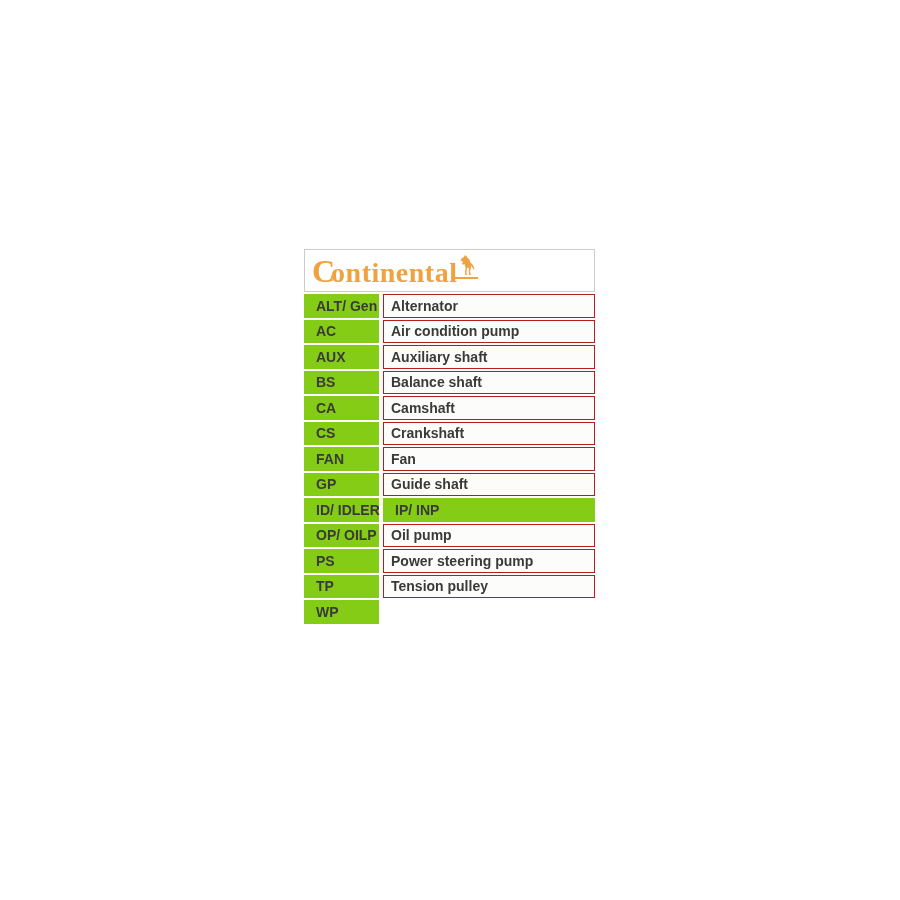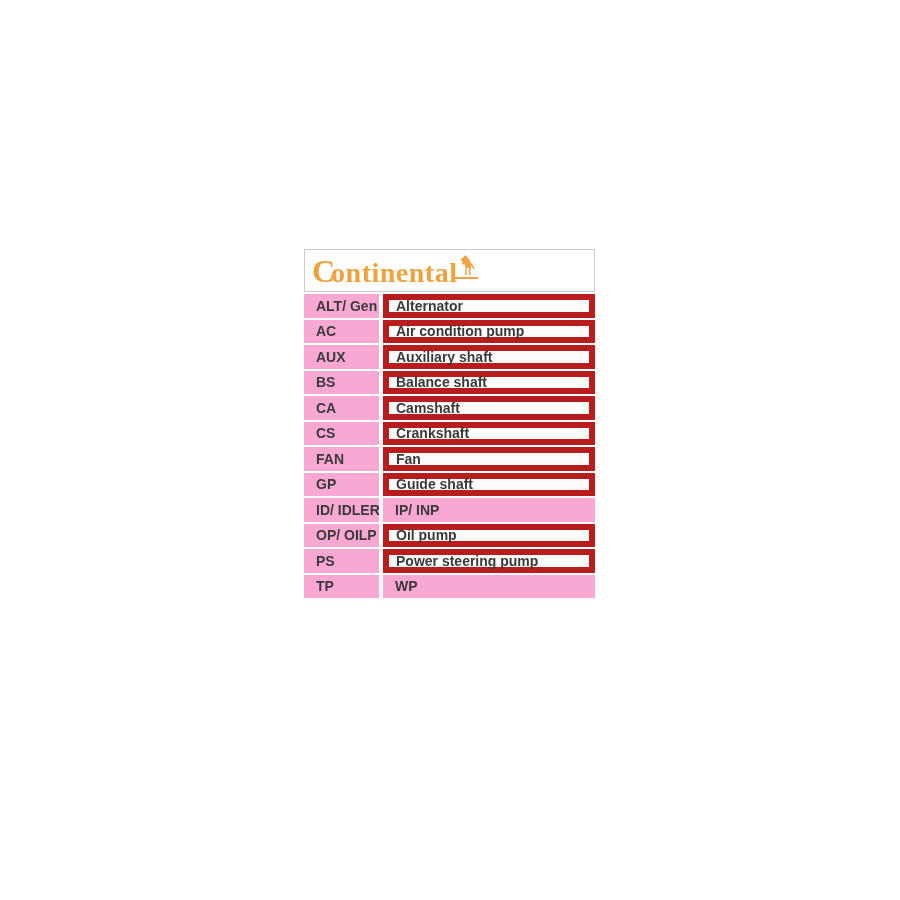--- a/index.html
+++ b/index.html
@@ -37,29 +37,29 @@
   
   .legend-table {
     margin-top:2px;
     display:grid;
     grid-template-columns:75px 212px;
     column-gap:4px;
     row-gap:2px;
     grid-auto-rows:23.5px;
   }
   .abbr-cell {
-    background:#f9a8d4;
+    background:#84cc16;
     display:flex; align-items:center;
     padding-left:12px;
     font-weight:bold; font-size:14px; color:#3a3a3a;
     white-space:nowrap;
   }
   .label-cell {
     background:#fcfcfa;
-    border:6px solid #b91c1c;
+    border:1px solid #b91c1c;
     display:flex; align-items:center;
     padding-left:7px;
     font-weight:bold; font-size:14px; color:#3a3a3a;
     white-space:nowrap;
   }
 </style>
 </head>
 <body>
 
 <div class="legend-wrap">
@@ -111,17 +111,18 @@
 
     <div class="abbr-cell">IP/ INP</div>
 
     <div class="abbr-cell">OP/ OILP</div>
     <div class="label-cell">Oil pump</div>
 
     <div class="abbr-cell">PS</div>
     <div class="label-cell">Power steering pump</div>
 
     <div class="abbr-cell">TP</div>
+    <div class="label-cell">Tension pulley</div>
 
     <div class="abbr-cell">WP</div>
   </div>
 
 </div>
 
 </body></html>

